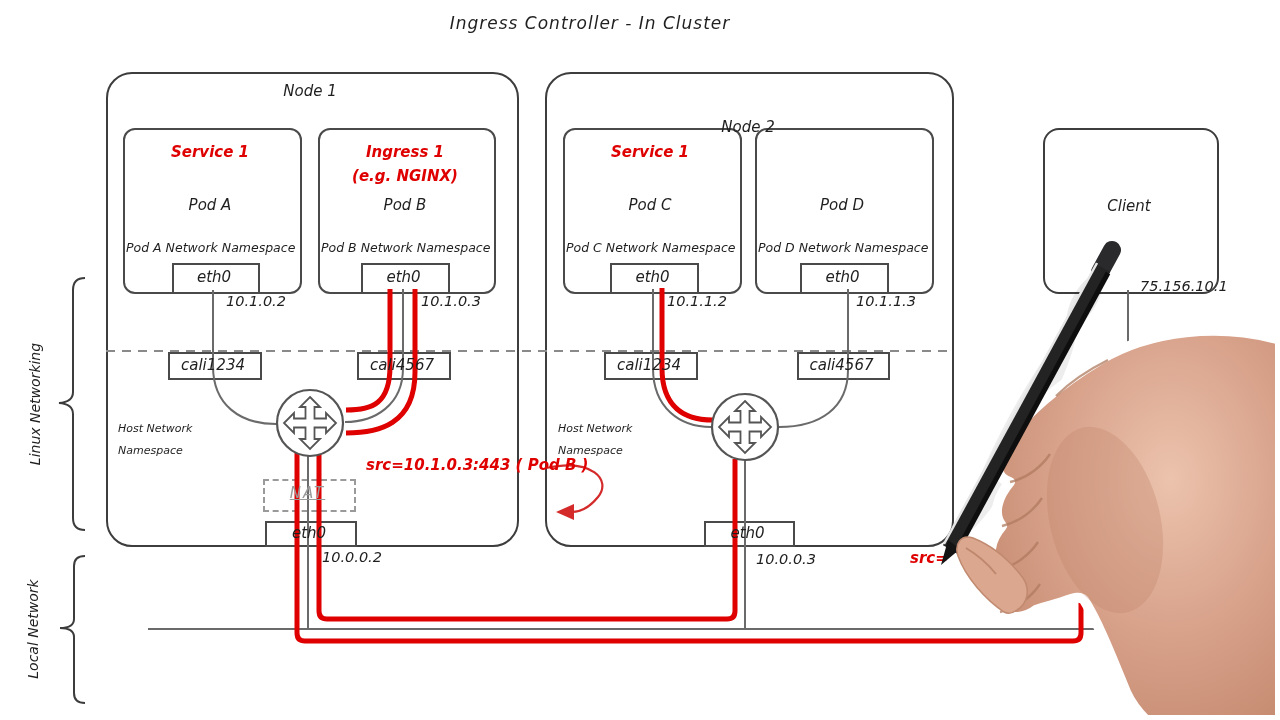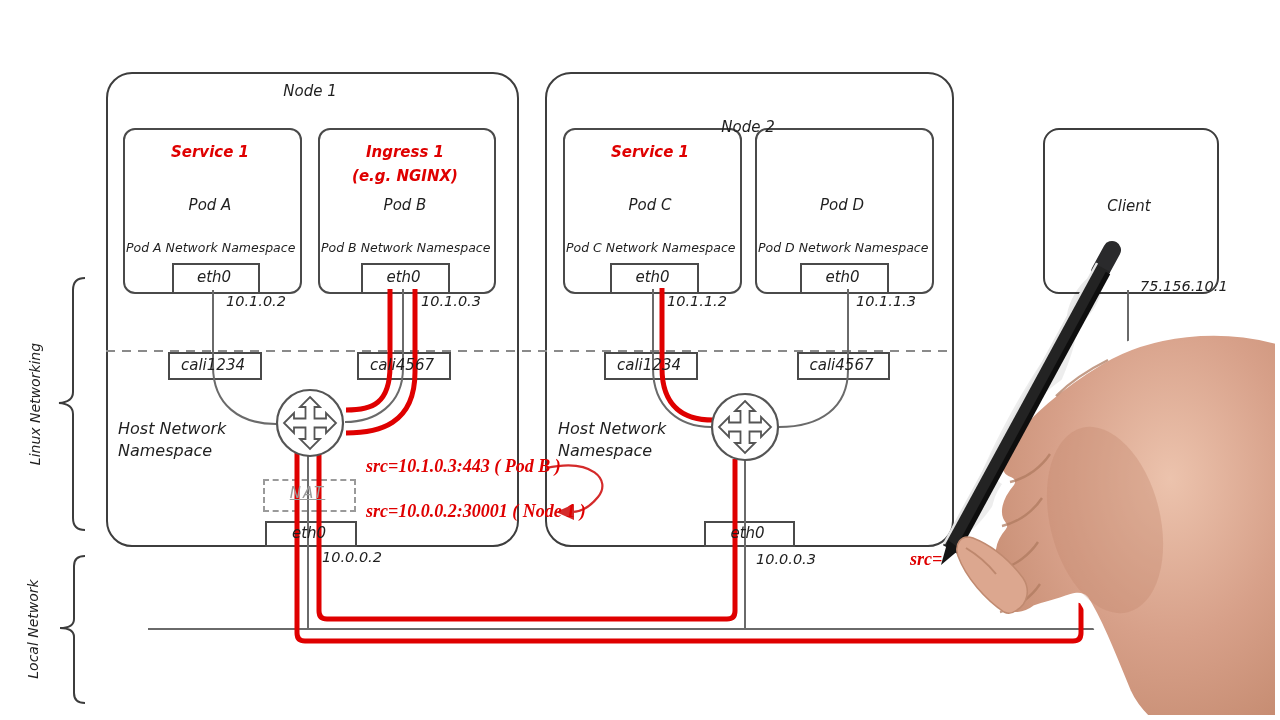--- a/index.html
+++ b/index.html
@@ -11,22 +11,22 @@
   .natbox{position:absolute;border:2px dashed #9a9a9a;background:transparent;z-index:1;}
   .lbl{position:absolute;z-index:3;white-space:nowrap;}
   .center{text-align:center;}
   .red{color:#df0000;font-weight:bold;}
   .title{font-size:17px;letter-spacing:1px;}
   .nodetitle{font-size:15px;}
   .podname{font-size:15px;}
   .nslabel{font-size:12.5px;}
   .iface{font-size:15px;}
   .ip{font-size:14.5px;}
-  .srctxt{font-size:18px;font-family:Liberation Serif, serif;}
-  .hostns{font-size:16px;line-height:22px;white-space:normal;}
+  .srctxt{font-size:15px;}
+  .hostns{font-size:11px;line-height:22px;white-space:normal;}
   .natlbl{font-size:15px;color:#9a9a9a;letter-spacing:2px;text-decoration:underline;}
   .sidelabel{font-size:14px;transform:rotate(-90deg);transform-origin:center center;}
   svg{position:absolute;left:0;top:0;}
   #wires{z-index:2;}
   #hand{z-index:4;}
 </style>
 </head>
 <body>
 
 <div id="stage">
@@ -90,20 +90,21 @@
       <path d="M546,468 C592,458 612,480 598,497 C589,508 580,512 572,512" stroke="#d42a2a" stroke-width="2.2" fill="none"></path>
       <polygon points="556,512 574,504 574,520" fill="#d42a2a"></polygon>
     </g>
 
     <g stroke="#3c3c3c" stroke-width="2" fill="none">
       <path d="M85,278 Q73,278 73,290 V392 Q73,402 59,403 Q73,404 73,414 V518 Q73,530 85,530"></path>
       <path d="M85,556 Q74,556 74,566 V619 Q74,628 60,628 Q74,628 74,637 V693 Q74,703 85,703"></path>
     </g>
   </svg>
 
+  <div class="lbl title center" style="left:440px;top:13px;width:300px;">Ingress Controller - In Cluster</div>
 
   <div class="lbl nodetitle center" style="left:240px;top:82px;width:140px;">Node 1</div>
   <div class="lbl nodetitle center" style="left:678px;top:82px;width:140px;margin-top:36px;">Node 2</div>
 
   <div class="lbl podname red center" style="left:140px;top:143px;width:140px;">Service 1</div>
   <div class="lbl podname center" style="left:140px;top:196px;width:140px;">Pod A</div>
   <div class="lbl nslabel center" style="left:126px;top:240px;width:168px;">Pod A Network Namespace</div>
   <div class="lbl iface center" style="left:172px;top:268px;width:84px;">eth0</div>
   <div class="lbl ip" style="left:226px;top:293px;">10.1.0.2</div>
 
@@ -137,21 +138,20 @@
   <div class="lbl hostns" style="left:558px;top:418px;width:125px;">Host Network Namespace</div>
 
   <div class="lbl natlbl center" style="left:263px;top:484px;width:89px;">NAT</div>
 
   <div class="lbl iface center" style="left:265px;top:524px;width:88px;">eth0</div>
   <div class="lbl ip" style="left:322px;top:549px;">10.0.0.2</div>
   <div class="lbl iface center" style="left:704px;top:524px;width:87px;">eth0</div>
   <div class="lbl ip" style="left:756px;top:551px;">10.0.0.3</div>
 
   <div class="lbl srctxt red" style="left:366px;top:456px;">src=10.1.0.3:443  ( Pod B )</div>
-  <div class="lbl srctxt red" style="left:366px;top:501px;">src=10.0.0.2:30001  ( Node 1 )</div>
   <div class="lbl srctxt red" style="left:910px;top:549px;">src=</div>
 
   <div class="lbl sidelabel" style="left:-40px;top:396px;width:150px;text-align:center;">Linux Networking</div>
   <div class="lbl sidelabel" style="left:-32px;top:621px;width:130px;text-align:center;">Local Network</div>
 
   <svg id="hand" width="1280" height="720" viewBox="0 0 1280 720">
     <defs>
       <radialGradient id="skin" cx="62%" cy="38%" r="75%">
         <stop offset="0%" stop-color="#ecc3ad"></stop>
         <stop offset="55%" stop-color="#d7a089"></stop>

